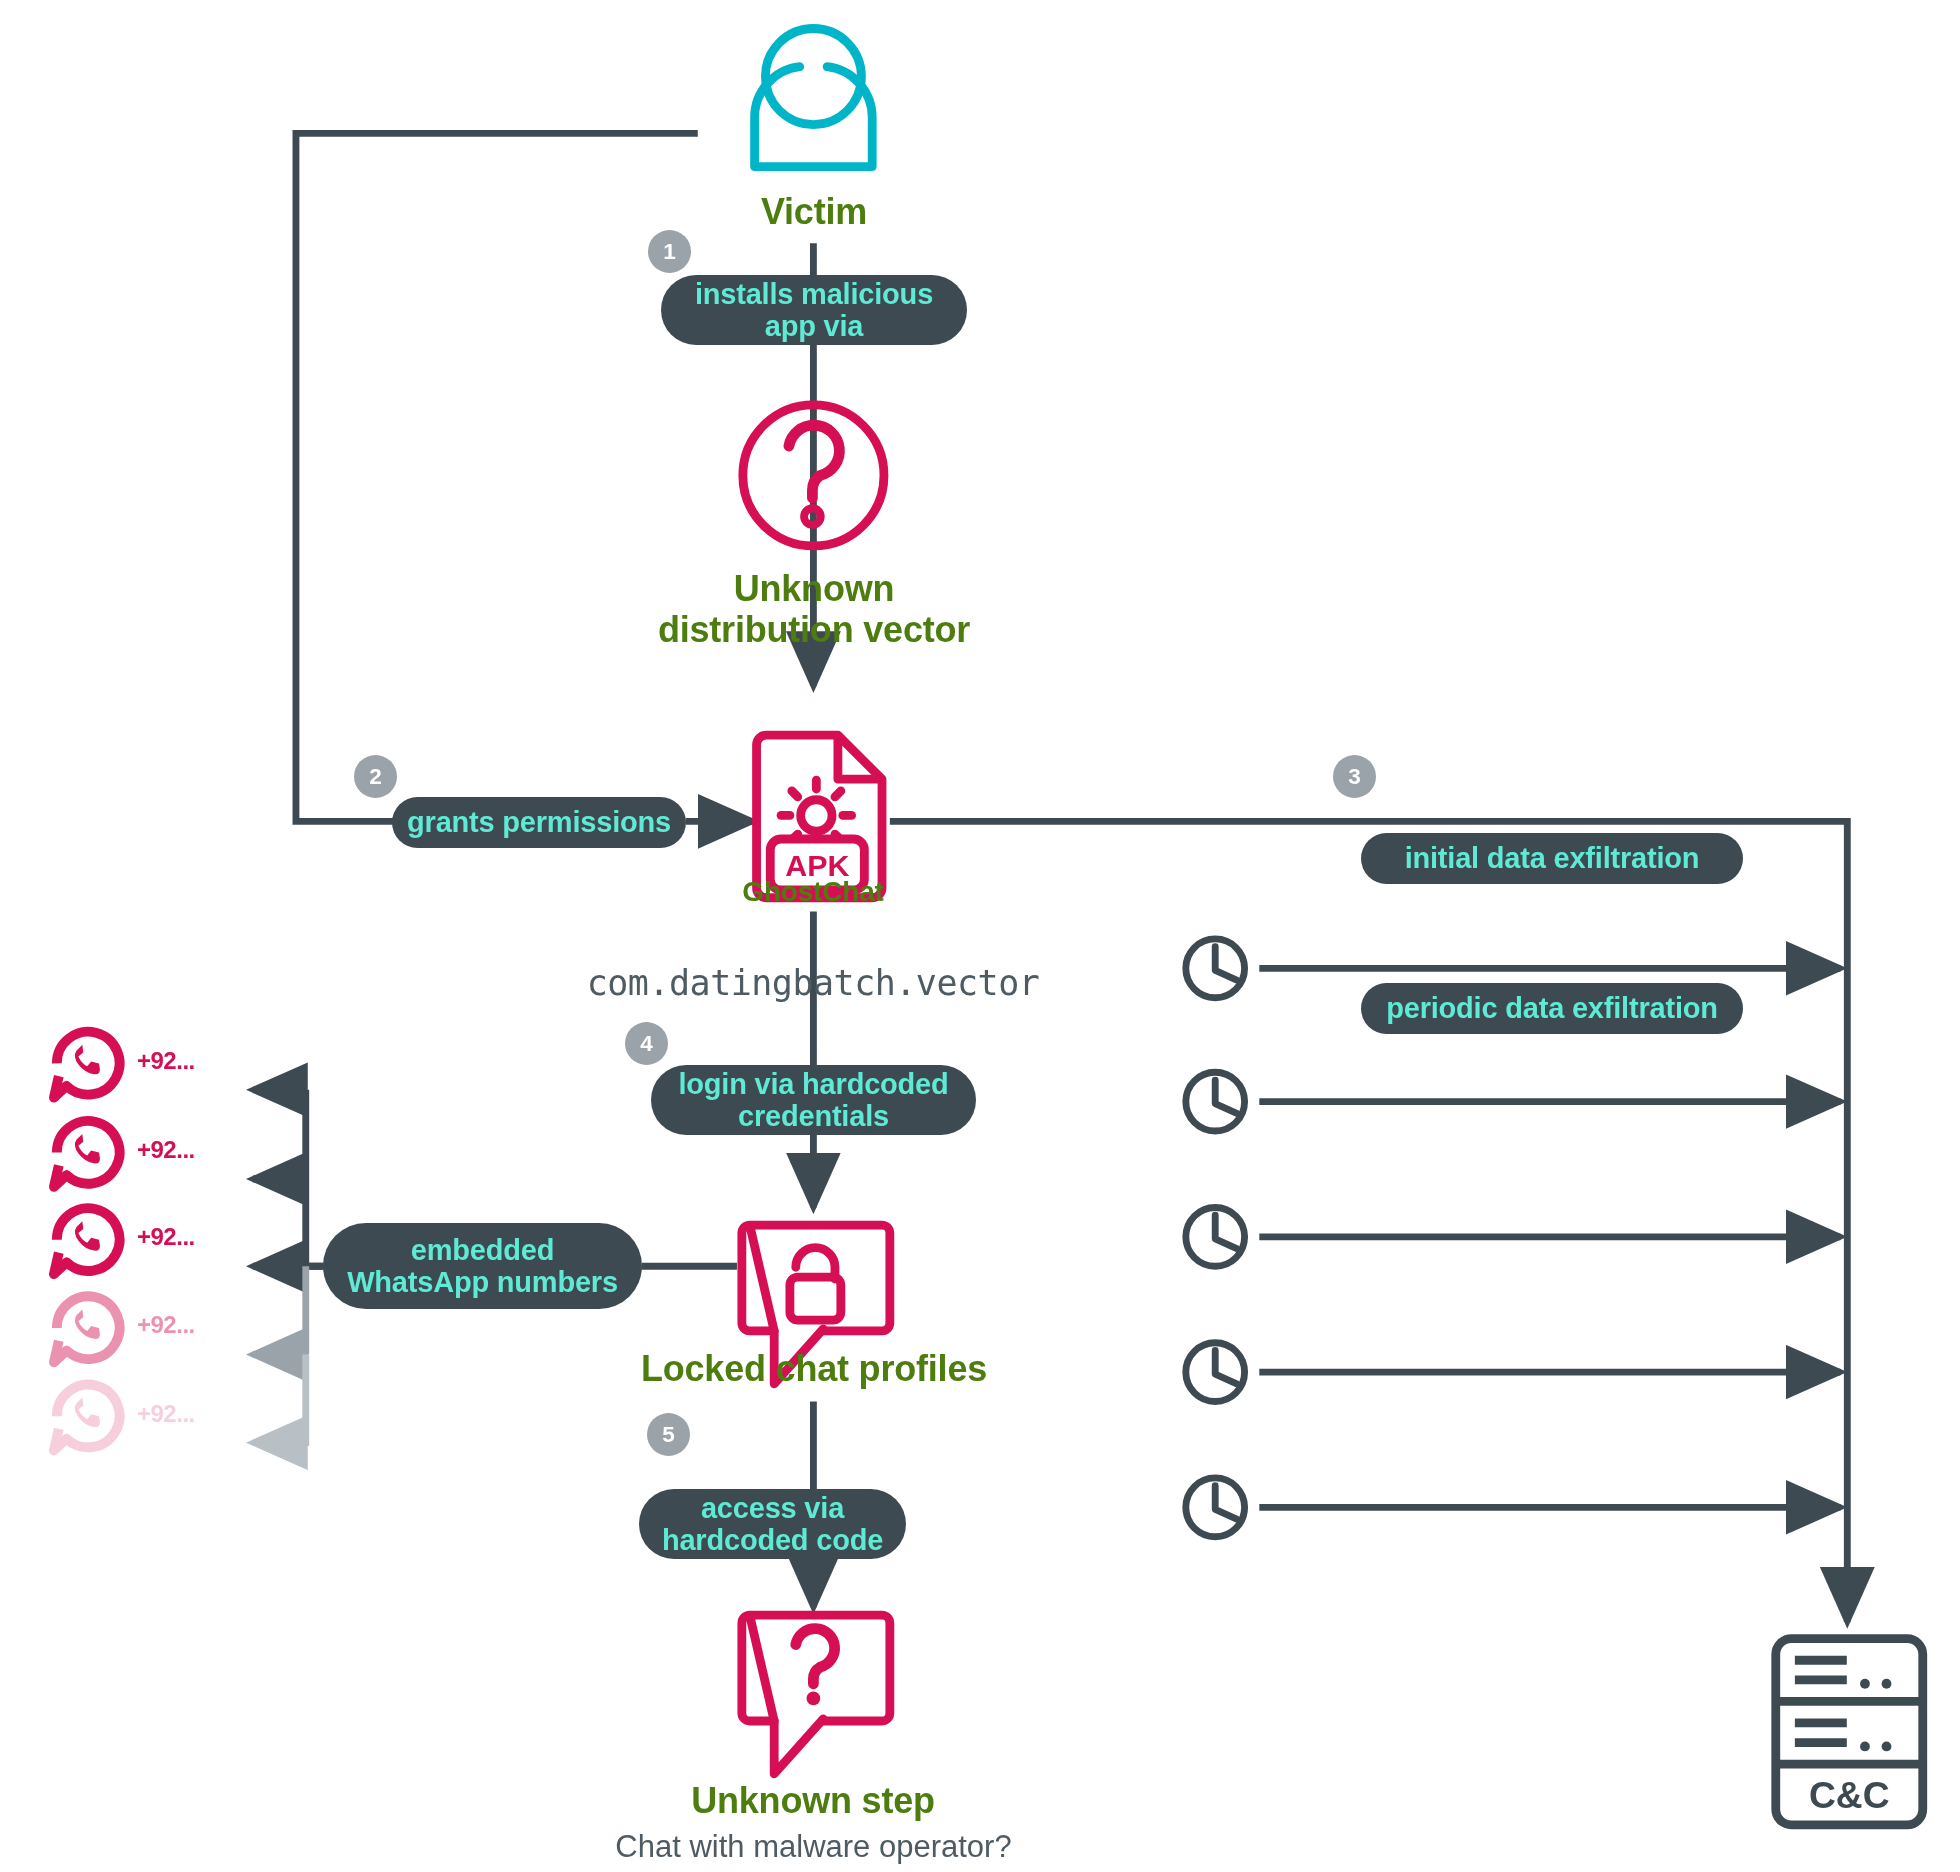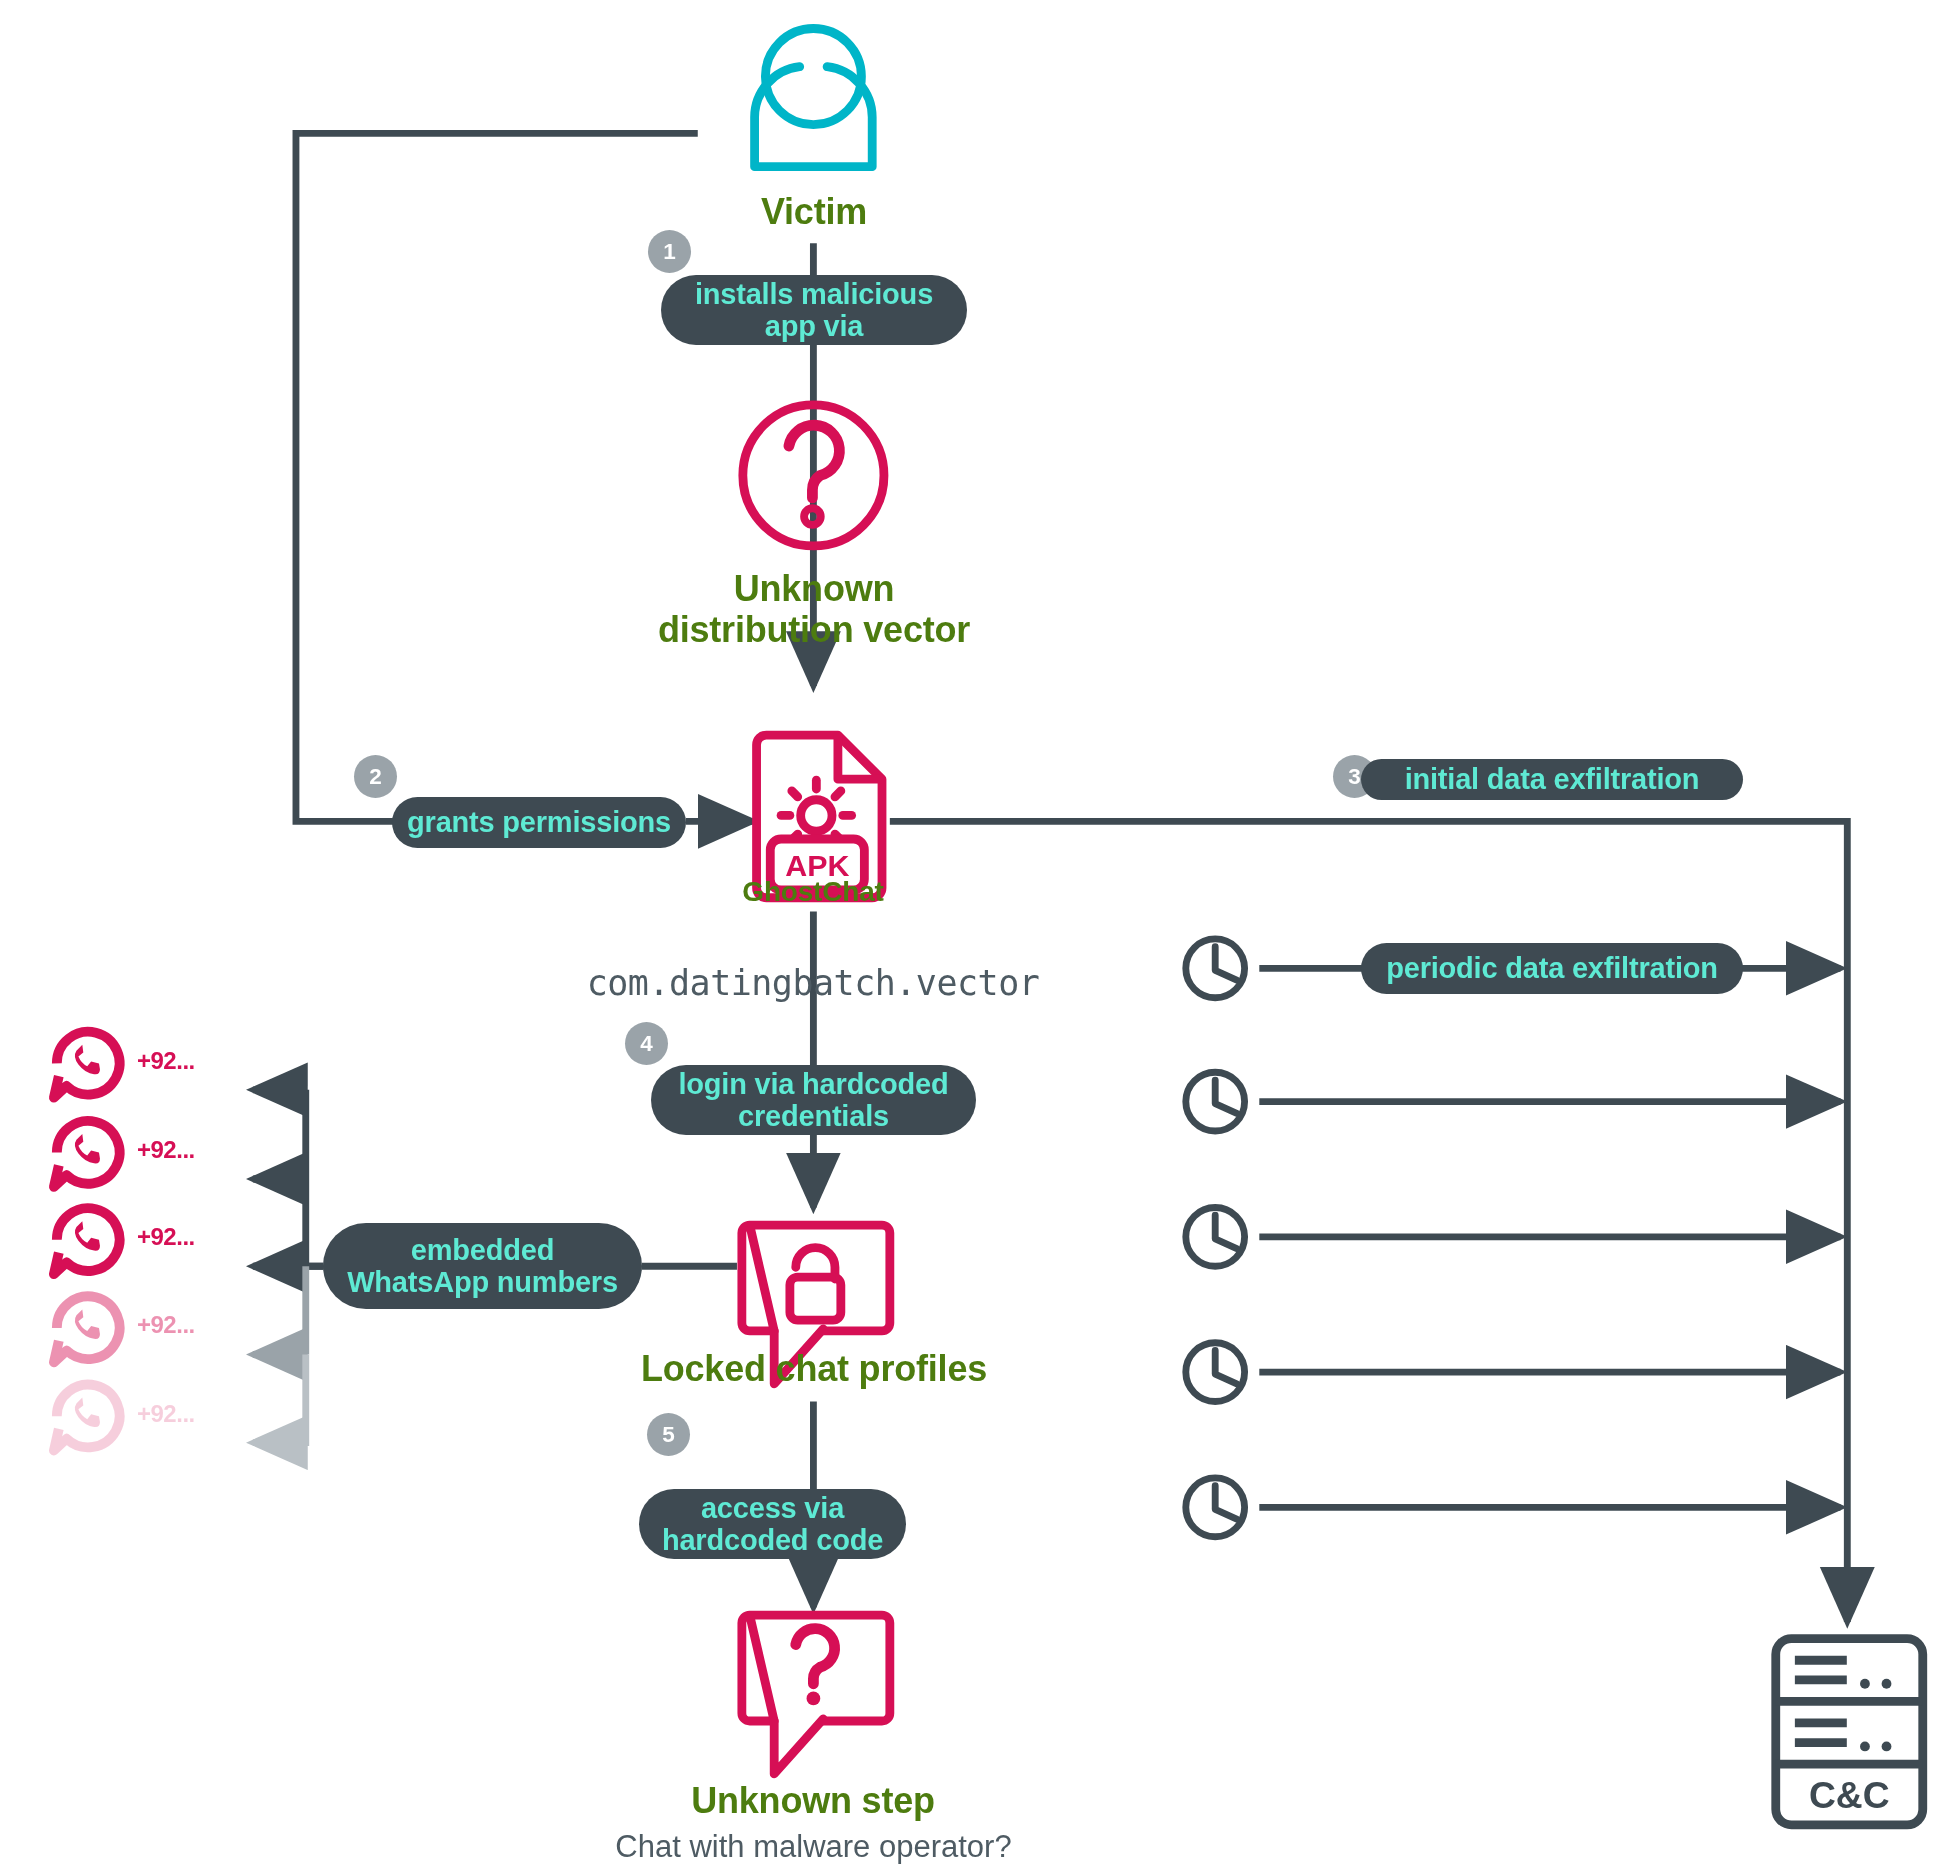--- a/index.html
+++ b/index.html
@@ -251,23 +251,23 @@
   <div class="node-label" style="left:608px; top:568px; width:412px; font-size:36px;">Unknown
 distribution vector</div>
 
   <div class="step-badge" style="left:354px; top:755px;">2</div>
   <div class="pill" style="left:392px; top:797px; width:294px; height:51px; font-size:29px;">grants permissions</div>
 
   <div class="node-label" style="left:617px; top:876px; width:392px; font-size:28px;">GhostChat</div>
   <div class="node-sublabel mono" style="left:519px; top:963px; width:588px; font-size:35px; text-align:center;">com.datingbatch.vector</div>
 
   <div class="step-badge" style="left:1333px; top:755px;">3</div>
-  <div class="pill" style="left:1361px; top:759px; width:382px; height:41px; font-size:29px;">initial data exfiltration</div>
-
-  <div class="pill" style="left:1361px; top:943px; width:382px; height:51px; font-size:29px;">periodic data exfiltration</div>
+  <div class="pill" style="left:1361px; top:833px; width:382px; height:51px; font-size:29px;">initial data exfiltration</div>
+
+  <div class="pill" style="left:1361px; top:983px; width:382px; height:51px; font-size:29px;">periodic data exfiltration</div>
 
   <div class="step-badge" style="left:625px; top:1022px;">4</div>
   <div class="pill" style="left:651px; top:1065px; width:325px; height:70px; font-size:29px;">login via hardcoded
 credentials</div>
 
   <div class="pill" style="left:323px; top:1223px; width:319px; height:86px; font-size:29px;">embedded
 WhatsApp numbers</div>
 
   <div class="node-label" style="left:608px; top:1348px; width:412px; font-size:36px;">Locked chat profiles</div>
 

